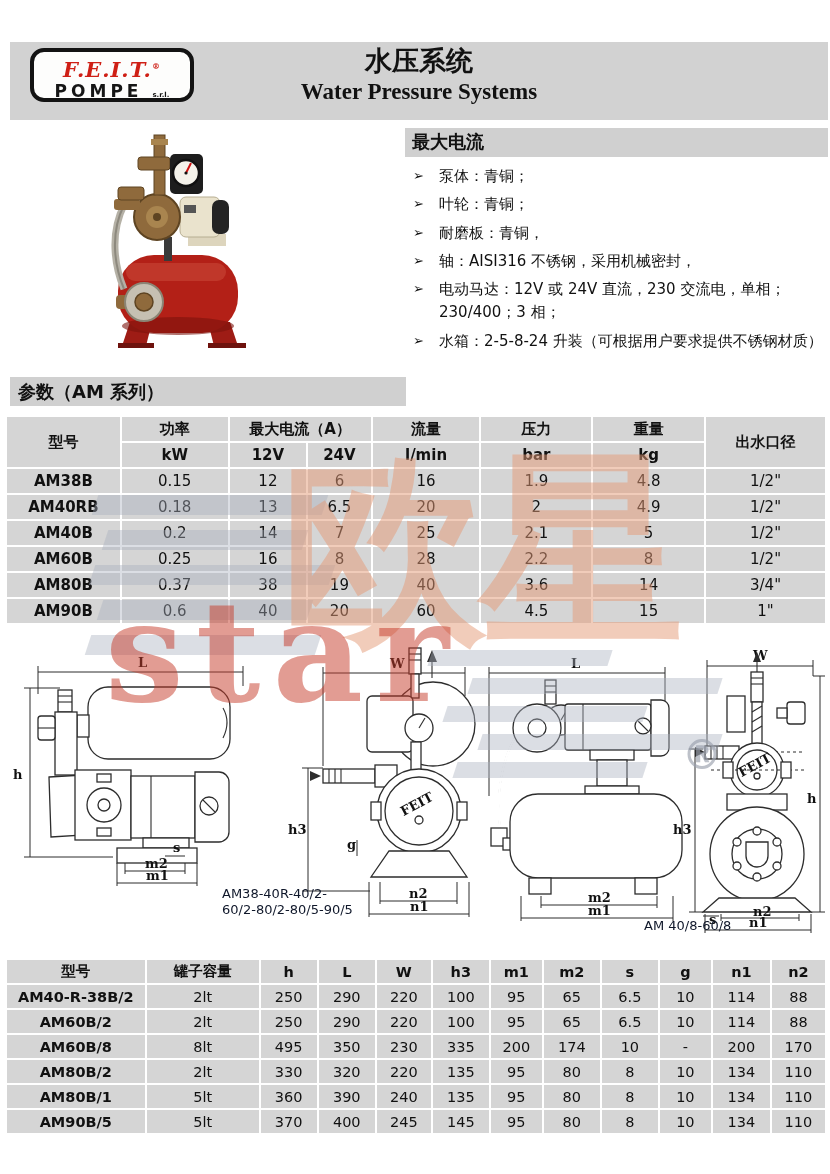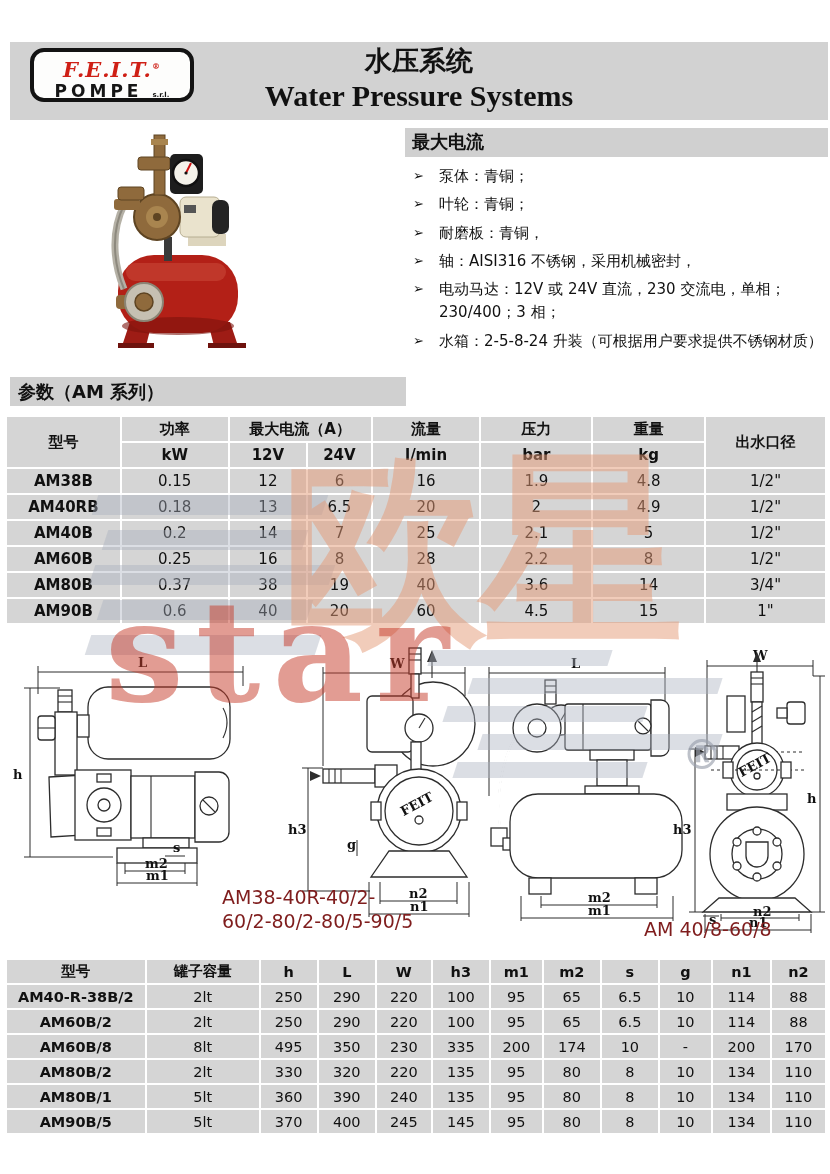--- a/index.html
+++ b/index.html
@@ -8,21 +8,21 @@
   
   .banner{position:absolute;left:10px;top:42px;width:818px;height:78px;background:#d2d2d2;}
   .logo{position:absolute;left:20px;top:6px;width:164px;height:54px;background:#fdfdfc;
         border:4px solid #131313;border-radius:14px;text-align:center;box-sizing:border-box;}
   .logo-feit{font-family:"DejaVu Serif","Liberation Serif",serif;font-weight:bold;font-style:italic;
         color:#cf1f15;font-size:21px;letter-spacing:1px;line-height:24px;margin-top:2px;}
   .logo-reg{font-size:8px;vertical-align:super;color:#cf1f15;}
   .logo-pompe{font-weight:bold;color:#161616;font-size:17px;letter-spacing:4px;line-height:18px;}
   .logo-srl{font-size:7px;letter-spacing:0;color:#161616;font-weight:bold;}
   .title-cn{position:absolute;left:0;right:0;top:1px;text-align:center;font-size:27px;font-weight:bold;}
-  .title-en{position:absolute;left:0;right:0;top:37px;text-align:center;font-size:30px;font-weight:bold;
+  .title-en{position:absolute;left:0;right:0;top:37px;text-align:center;font-size:23px;font-weight:bold;
         font-family:"Liberation Serif","DejaVu Serif",serif;}
   
   .features{position:absolute;left:405px;top:128px;width:423px;}
   .features-title{background:#d0d0d0;font-size:18px;font-weight:bold;padding:2px 0 3px 7px;}
   .feature-list{margin-top:8px;}
   .feature-item{display:flex;font-size:15px;line-height:1.55;margin-bottom:5px;}
   .feature-bullet{width:26px;flex:0 0 26px;margin-left:8px;font-size:13px;padding-top:1px;}
   .feature-text{flex:1;}
   
   .section-bar{position:absolute;left:10px;top:377px;width:396px;height:29px;background:#d0d0d0;
@@ -36,21 +36,21 @@
   table.tbl2 th,table.tbl2 td{font-size:14.5px;height:23px;}
   
   .drawings{position:absolute;left:5px;top:646px;width:820px;height:292px;}
   .drawings .part{fill:#fff;stroke:#2d2d2d;stroke-width:1.3;}
   .drawings .ln{stroke:#2d2d2d;stroke-width:1.1;fill:none;}
   .drawings .dim{stroke:#2d2d2d;stroke-width:1;fill:none;}
   .drawings .dash{stroke:#2d2d2d;stroke-width:1;stroke-dasharray:3 3;fill:none;}
   .drawings .dlbl{font-family:"DejaVu Serif","Liberation Serif",serif;font-weight:bold;
         font-size:13px;fill:#111;}
   .drawings .arrow{fill:#2d2d2d;stroke:none;}
-  .caption{position:absolute;font-size:19px;line-height:1.25;color:#7f1d1d;}
+  .caption{position:absolute;font-size:13px;line-height:1.25;color:#0f172a;}
   
   .wm{position:absolute;pointer-events:none;z-index:40;}
   .wm-cn{left:256px;top:448px;font-size:205px;font-weight:bold;color:#e59a77;opacity:.5;
         letter-spacing:-8px;line-height:1;margin-left:26px;}
   .wm-star{left:105px;top:582px;font-family:"DejaVu Serif","Liberation Serif",serif;
         font-weight:bold;font-size:140px;color:#c63b2a;opacity:.5;
         letter-spacing:12px;line-height:1;}
   .wm-reg{left:682px;top:732px;font-size:40px;font-weight:bold;color:#9aa0ad;opacity:.65;}
   .wm-bar{position:absolute;background:#a9b0bf;opacity:.42;transform:skewX(-18deg);}
 </style>

